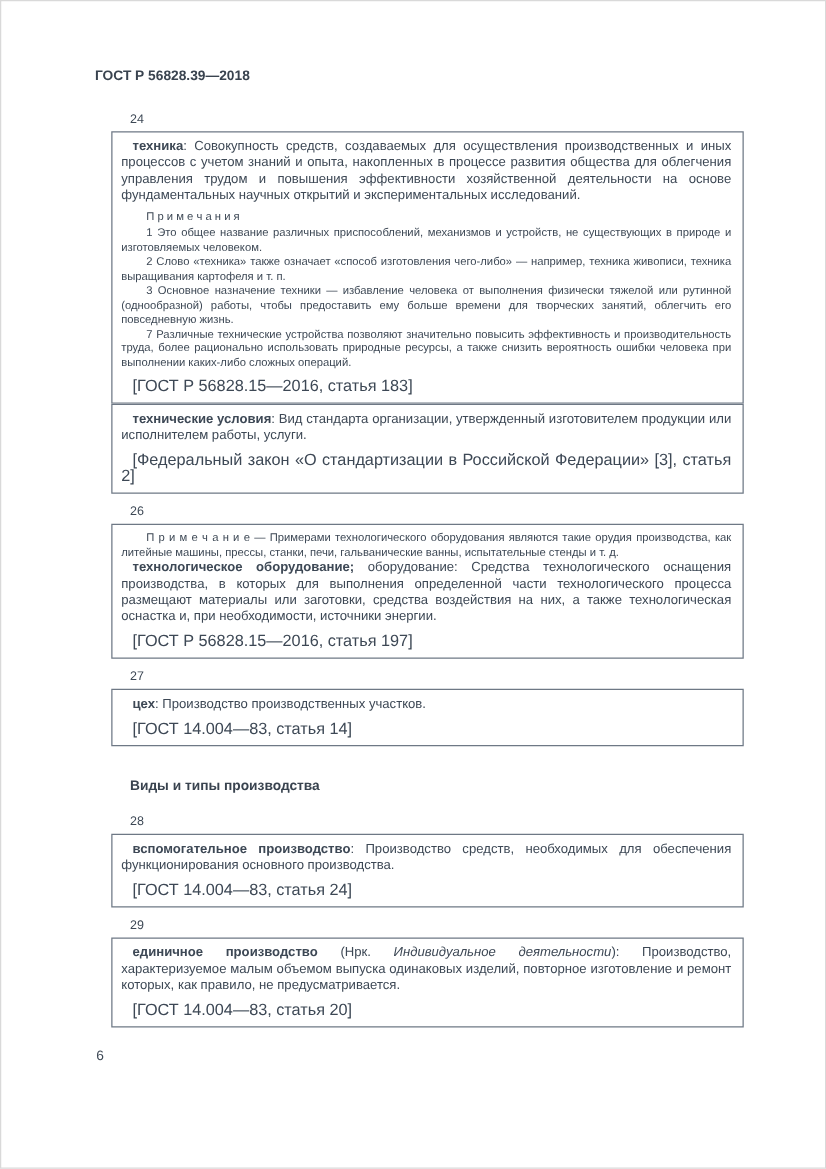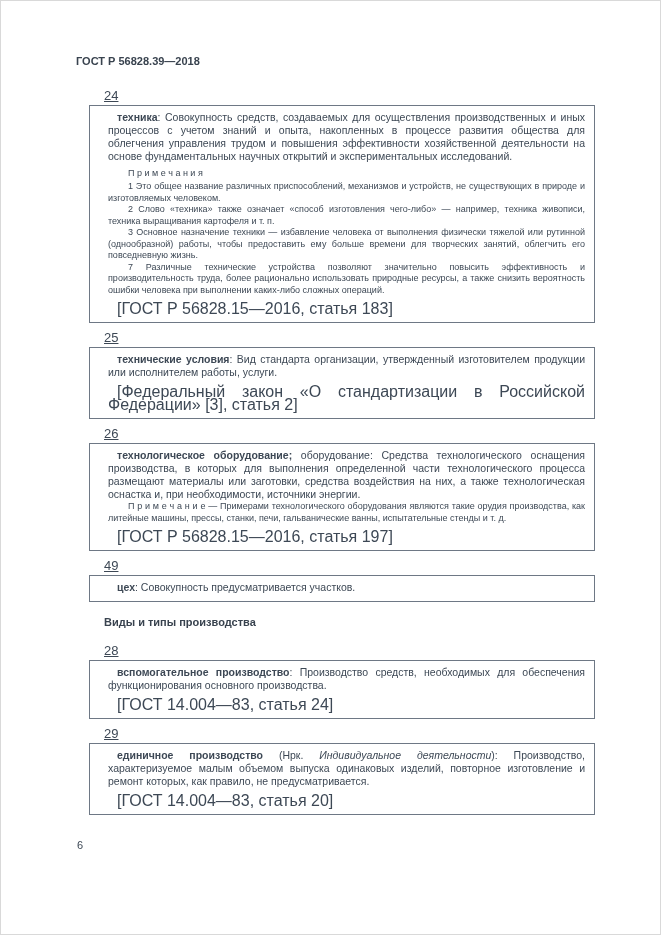--- a/index.html
+++ b/index.html
@@ -16,61 +16,60 @@
   }
   .page { padding: 54px 30px 0 75px; border-radius: 21px; }
   .doc-code {
     font-weight: bold;
     font-size: 11px;
     line-height: 13px;
     margin-bottom: 22px;
     color: #39434f;
   }
   .entry-number {
-    font-size: 13px;
+    font-size: 10px;
     line-height: 12px;
     margin: 9px 0 3px 28px;
-    text-decoration: underline;
   }
   .entry-box {
     border: 1px solid #6e7885;
     margin-left: 13px;
     width: 506px;
     box-sizing: border-box;
-    padding: 5px 9px 7px 18px;
+    padding: 5px 9px 7px 7px;
     background: #ffffff;
   }
   .para { margin: 0; text-align: justify; }
   .def { font-size: 10.5px; line-height: 13px; text-indent: 9px; }
   .notes-label {
     font-size: 9px;
     line-height: 11px;
     text-indent: 20px;
     margin-top: 5px;
     margin-bottom: 2px;
   }
   .note {
     font-size: 9px;
     line-height: 11.5px;
     text-indent: 20px;
     margin-top: 0;
   }
   .source {
-    font-size: 16px;
+    font-size: 13px;
     line-height: 13px;
     text-indent: 9px;
     margin-top: 6px;
   }
   .bold { font-weight: bold; }
   .italic { font-style: italic; }
   .section-heading {
     font-weight: bold;
     font-size: 11px;
     line-height: 13px;
-    margin: 14px 0 16px 28px;
+    margin: 26px 0 16px 28px;
     color: #39434f;
   }
   .page-number {
     position: absolute;
     left: 76px;
     top: 838px;
     font-size: 11px;
   }
 </style>
 </head>
@@ -82,34 +81,34 @@
       <div class="entry-number">24</div>
       <div class="entry-box">
         <p class="para def"><span class="bold">техника</span><span>: Совокупность средств, создаваемых для осуществления производственных и иных процессов с учетом знаний и опыта, накопленных в процессе развития общества для облегчения управления трудом и повышения эффективности хозяйственной деятельности на основе фундаментальных научных открытий и экспериментальных исследований.</span></p>
         <p class="para notes-label"><span>П р и м е ч а н и я</span></p>
         <p class="para note"><span>1 Это общее название различных приспособлений, механизмов и устройств, не существующих в природе и изготовляемых человеком.</span></p>
         <p class="para note"><span>2 Слово «техника» также означает «способ изготовления чего-либо» — например, техника живописи, техника выращивания картофеля и т. п.</span></p>
         <p class="para note"><span>3 Основное назначение техники — избавление человека от выполнения физически тяжелой или рутинной (однообразной) работы, чтобы предоставить ему больше времени для творческих занятий, облегчить его повседневную жизнь.</span></p>
         <p class="para note"><span>7 Различные технические устройства позволяют значительно повысить эффективность и производительность труда, более рационально использовать природные ресурсы, а также снизить вероятность ошибки человека при выполнении каких-либо сложных операций.</span></p>
         <p class="para source"><span>[ГОСТ Р 56828.15—2016, статья 183]</span></p>
       </div>
-      <div class="entry-number">25</div>
       <div class="entry-box">
         <p class="para def"><span class="bold">технические условия</span><span>: Вид стандарта организации, утвержденный изготовителем продукции или исполнителем работы, услуги.</span></p>
         <p class="para source"><span>[Федеральный закон «О стандартизации в Российской Федерации» [3], статья 2]</span></p>
       </div>
       <div class="entry-number">26</div>
       <div class="entry-box">
+        <p class="para note"><span>П р и м е ч а н и е — Примерами технологического оборудования являются такие орудия производства, как литейные машины, прессы, станки, печи, гальванические ванны, испытательные стенды и т. д.</span></p>
         <p class="para def"><span class="bold">технологическое оборудование;</span><span> оборудование: Средства технологического оснащения производства, в которых для выполнения определенной части технологического процесса размещают материалы или заготовки, средства воздействия на них, а также технологическая оснастка и, при необходимости, источники энергии.</span></p>
-        <p class="para note"><span>П р и м е ч а н и е — Примерами технологического оборудования являются такие орудия производства, как литейные машины, прессы, станки, печи, гальванические ванны, испытательные стенды и т. д.</span></p>
         <p class="para source"><span>[ГОСТ Р 56828.15—2016, статья 197]</span></p>
       </div>
-      <div class="entry-number">49</div>
+      <div class="entry-number">27</div>
       <div class="entry-box">
-        <p class="para def"><span class="bold">цех</span><span>: Совокупность предусматривается участков.</span></p>
+        <p class="para def"><span class="bold">цех</span><span>: Производство производственных участков.</span></p>
+        <p class="para source"><span>[ГОСТ 14.004—83, статья 14]</span></p>
       </div>
       <div class="section-heading">Виды и типы производства</div>
       <div class="entry-number">28</div>
       <div class="entry-box">
         <p class="para def"><span class="bold">вспомогательное производство</span><span>: Производство средств, необходимых для обеспечения функционирования основного производства.</span></p>
         <p class="para source"><span>[ГОСТ 14.004—83, статья 24]</span></p>
       </div>
       <div class="entry-number">29</div>
       <div class="entry-box">
         <p class="para def"><span class="bold">единичное производство</span><span> (Нрк. </span><span class="italic">Индивидуальное деятельности</span><span>): Производство, характеризуемое малым объемом выпуска одинаковых изделий, повторное изготовление и ремонт которых, как правило, не предусматривается.</span></p>

